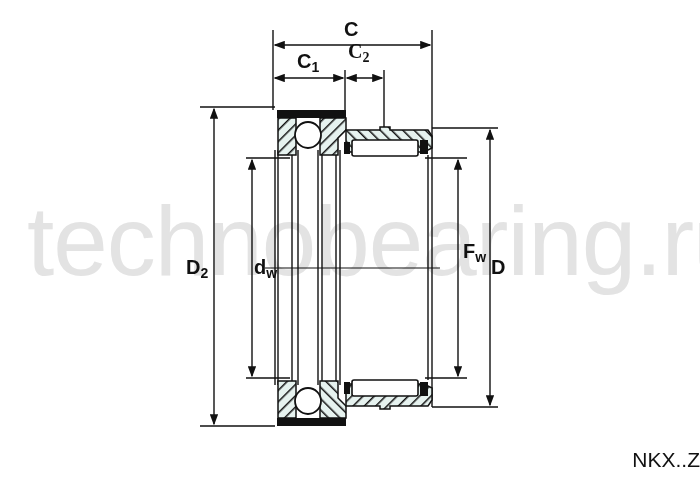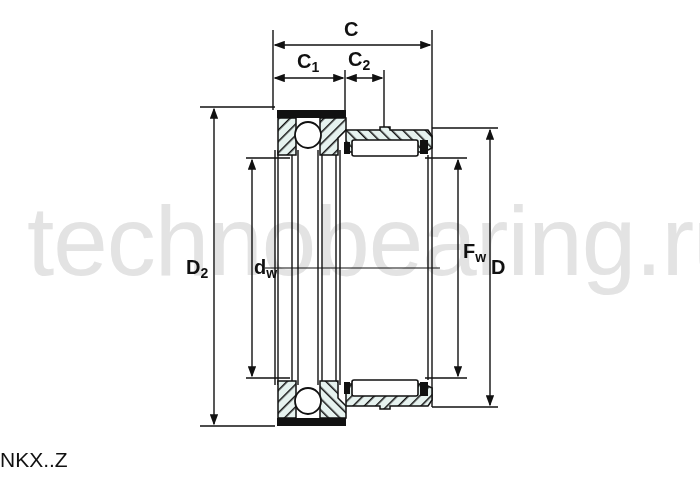--- a/index.html
+++ b/index.html
@@ -1,19 +1,19 @@
 <!DOCTYPE html>
 <html><head>
 <meta charset="utf-8">
 <style>
   html, body { margin:0; padding:0; background:#ffffff; }
   body { width:700px; height:500px; position:relative; overflow:hidden; font-family:"Liberation Sans", sans-serif; }
   #diagram { position:absolute; left:0; top:0; width:700px; height:500px; }
   .watermark { position:absolute; left:0; top:186px; width:700px; height:110px; font-family:"Liberation Sans", sans-serif; font-size:98px; color:#e3e3e3; letter-spacing:-1px; line-height:110px; white-space:nowrap; z-index:0;padding-left:27px; }
-  .caption { position:absolute; left:0; width:700px; top:448px; text-align:left; font-size:21px; color:#111; z-index:3; }
+  .caption { position:absolute; left:0; width:700px; top:448px; text-align:right; font-size:21px; color:#111; z-index:3; }
   .lbl { position:absolute; font-weight:bold; color:#111; font-size:20px; z-index:3; font-family:"Liberation Sans", sans-serif; }
   .lbl sub { font-size:14px; vertical-align:-4px; }
   svg { position:absolute; left:0; top:0; z-index:2; }
 </style>
 </head>
 <body>
 
 <div id="diagram">
 
   <div class="watermark">technobearing.ru</div>
@@ -112,20 +112,20 @@
       <circle cx="308" cy="401" r="13" fill="#fff" stroke="#111" stroke-width="1.8"></circle>
       <path d="M346,390 L350,384 L424,384 L432,388 L432,400 L428,406 L390,406 L390,409 L380,409 L380,406 L346,406 z" fill="url(#hatch)" stroke="#111" stroke-width="1.5"></path>
       <rect x="352" y="380" width="66" height="16" fill="#fff" stroke="#111" stroke-width="1.6" rx="2"></rect>
       <rect x="420" y="382" width="8" height="14" fill="#111"></rect>
       <rect x="344" y="382" width="6" height="12" fill="#111"></rect>
     </g>
   </svg>
 
   <div class="lbl" style="left:344px; top:18px;"><span>C</span></div>
   <div class="lbl" style="left:297px; top:50px;text-align:right;"><span>C</span><sub>1</sub></div>
-  <div class="lbl" style="left:348px; top:48px;"><span>C</span><sub>2</sub></div>
+  <div class="lbl" style="left:348px; top:40px;font-family:Liberation Serif, serif;"><span>C</span><sub>2</sub></div>
   <div class="lbl" style="left:186px; top:256px;text-align:center;"><span>D</span><sub>2</sub></div>
   <div class="lbl" style="left:222px; top:256px;margin-left:32px;"><span>d</span><sub>w</sub></div>
   <div class="lbl" style="left:463px; top:240px;"><span>F</span><sub>w</sub></div>
   <div class="lbl" style="left:491px; top:256px;"><span>D</span></div>
 
   <div class="caption">NKX..Z</div>
 </div>
 
 </body></html>

